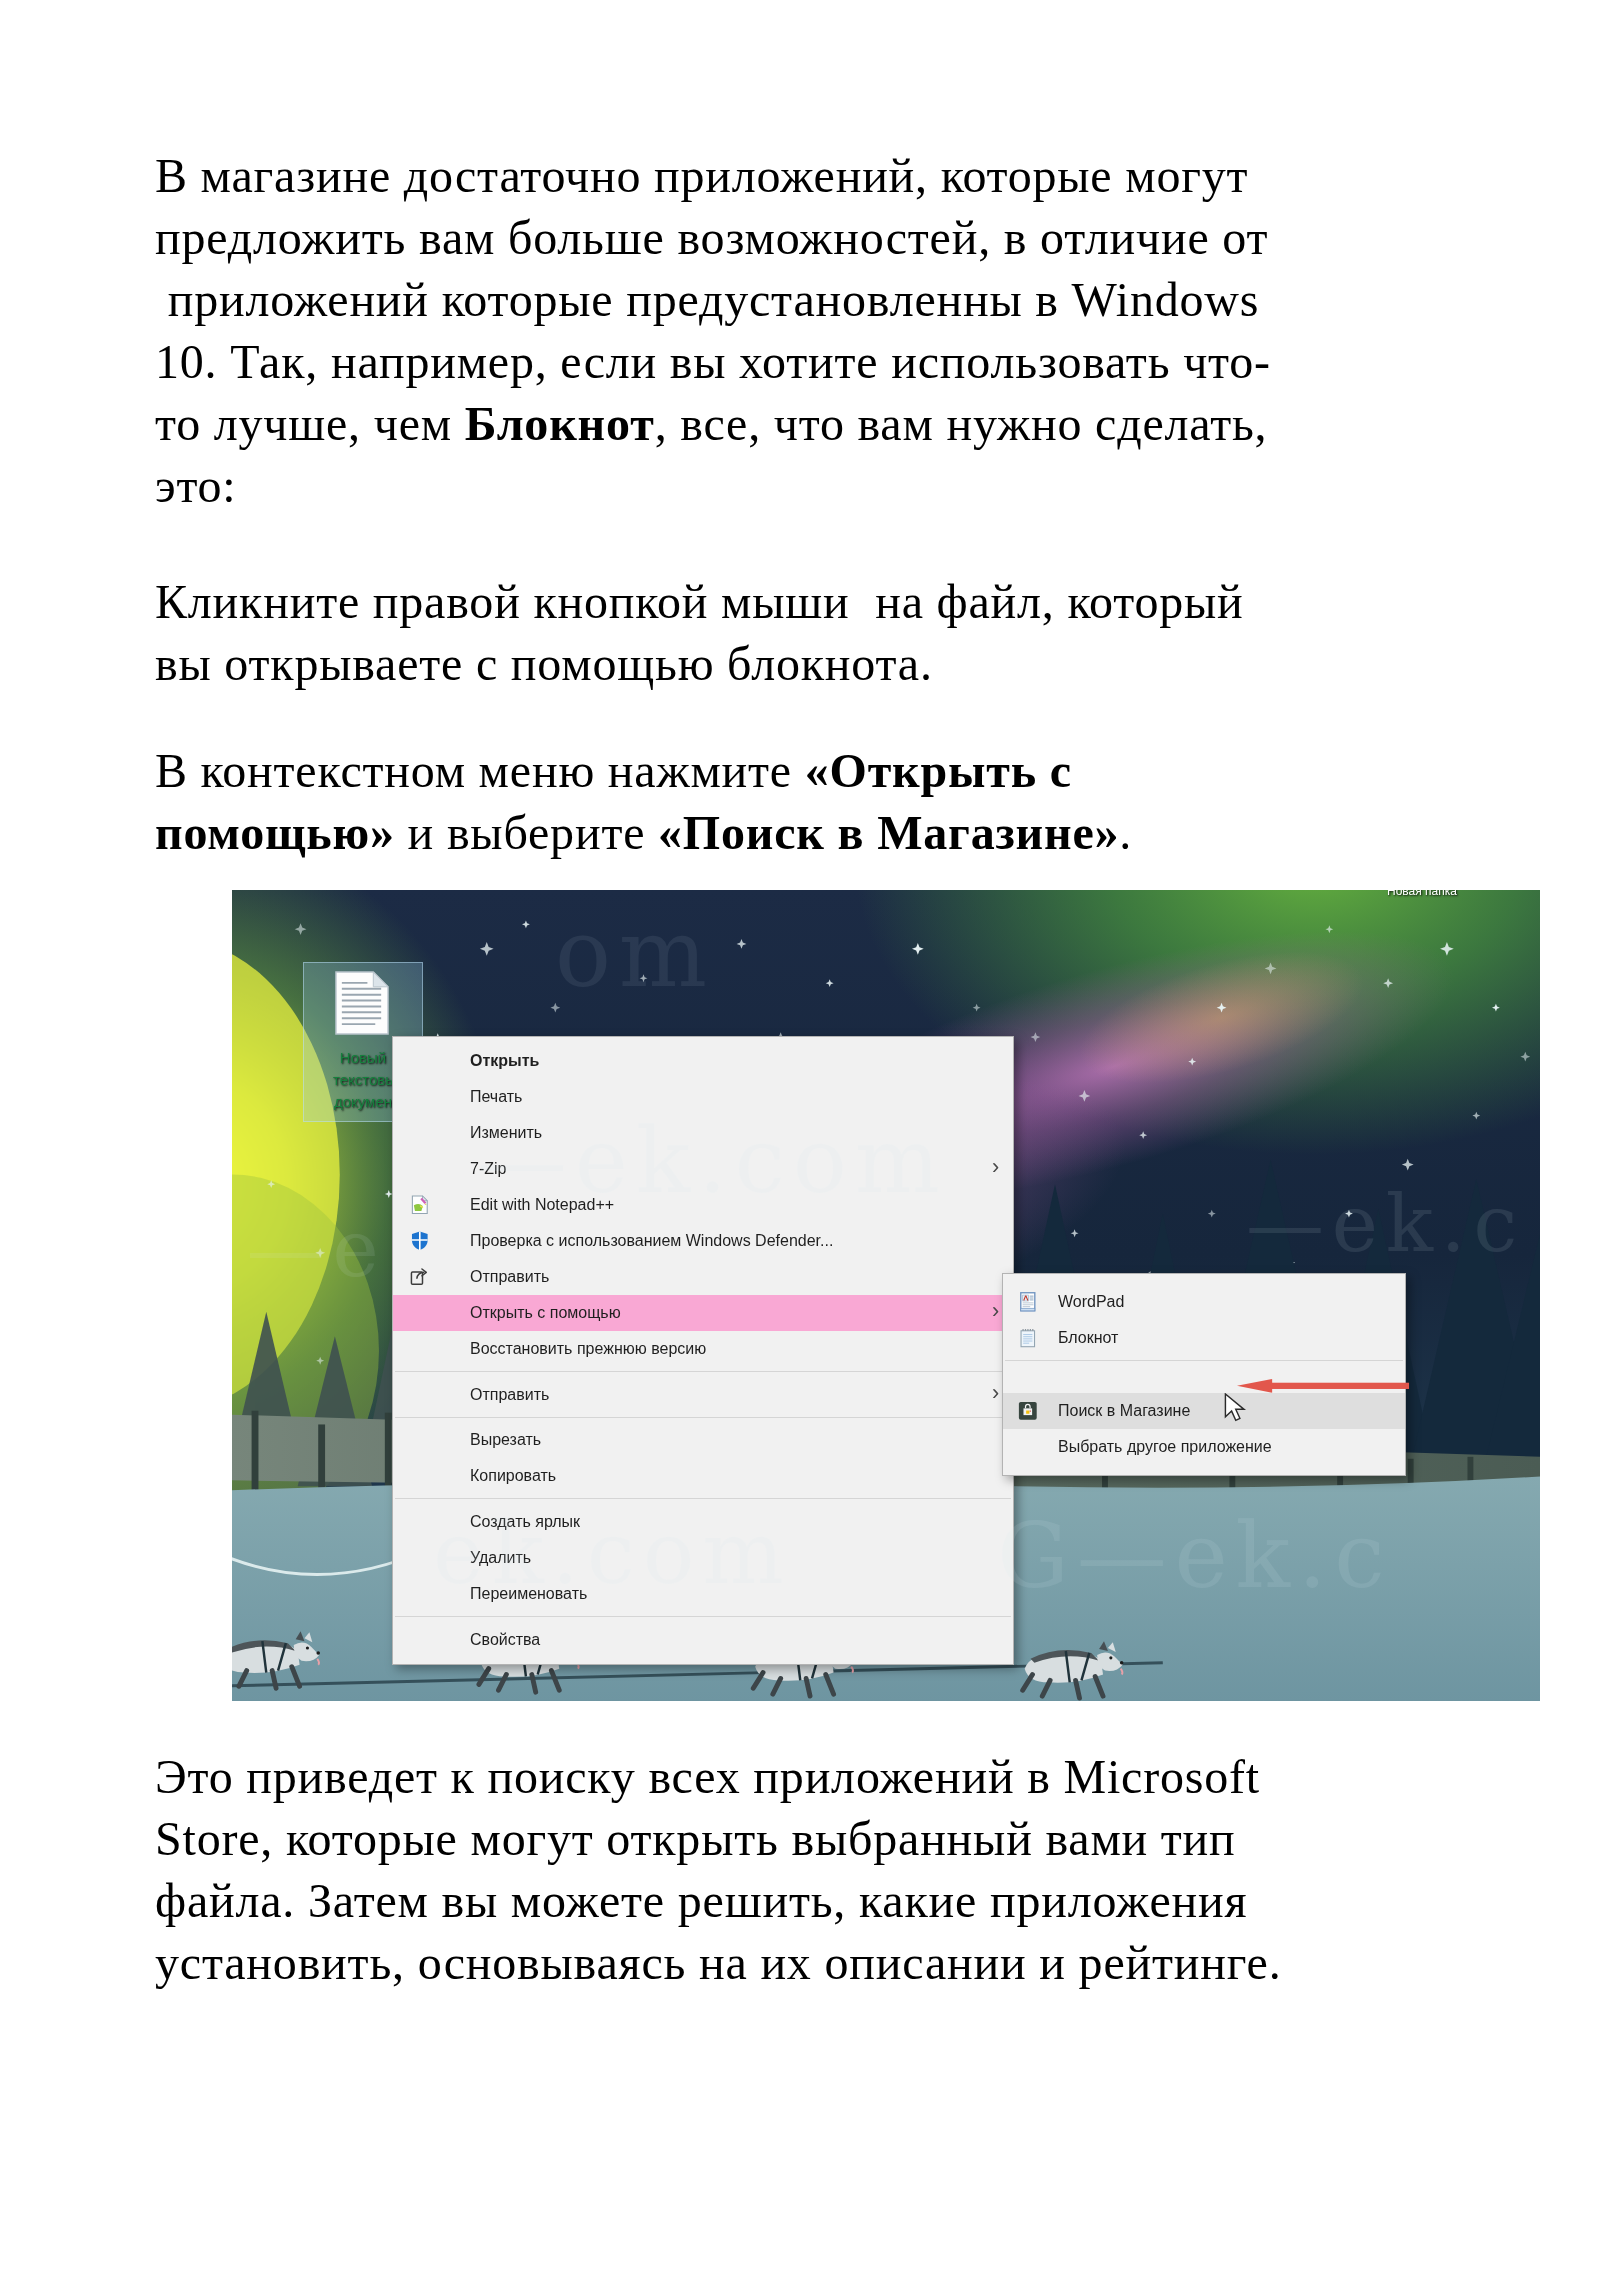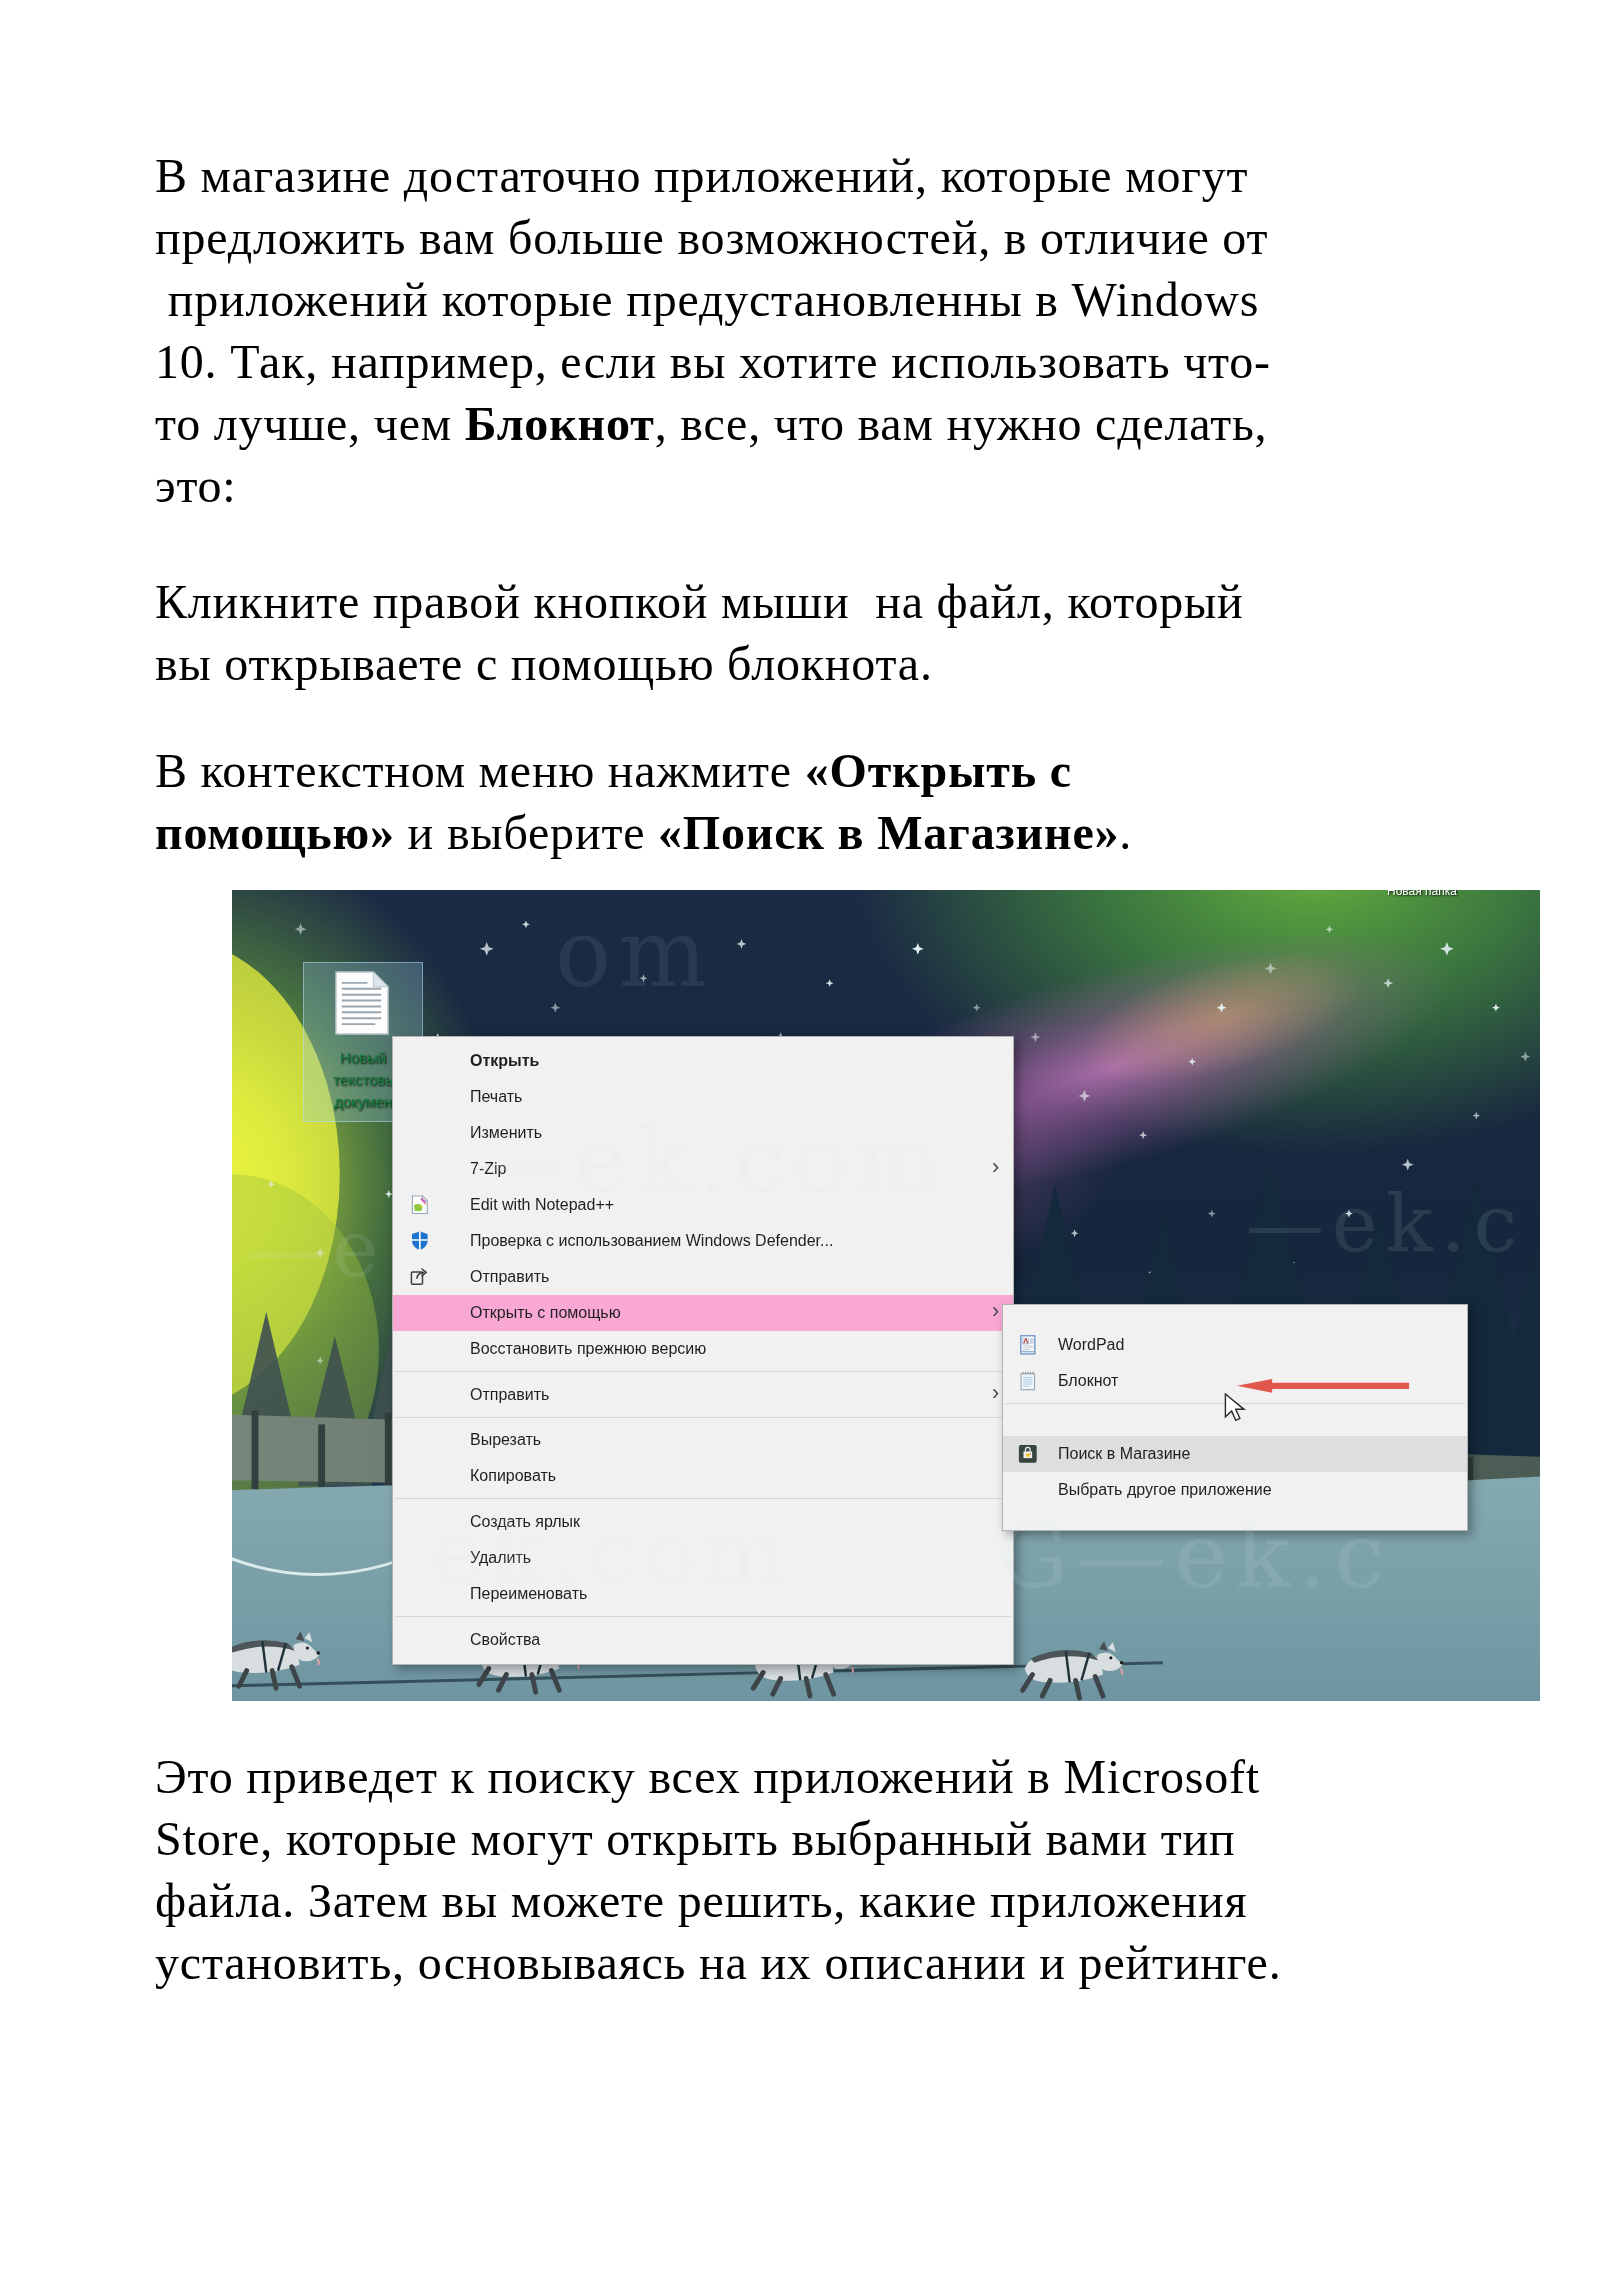--- a/index.html
+++ b/index.html
@@ -22,21 +22,21 @@
 
   .desk-icon{position:absolute;left:71px;top:72px;width:118px;height:158px;z-index:10;
       background:rgba(150,200,235,.28);border:1px solid rgba(190,225,250,.5);}
   .desk-icon .doc{position:absolute;left:30px;top:6.9px;width:56px;height:66px;}
   .desk-icon .lbl{position:absolute;left:0;top:84px;width:118px;text-align:center;
       font-size:15px;line-height:22px;color:#15803d;text-shadow:1px 1px 2px rgba(0,0,0,.9);}
 
   .menu{position:absolute;z-index:20;background:#f1f1f1;border:1px solid #b3b3b3;
         box-shadow:3.9px 3.9px 9.8px rgba(0,0,0,.35);padding:5.9px 0;box-sizing:border-box;}
   .menu.main{left:160px;top:146px;width:622px;}
-  .menu.sub{left:770px;top:414px;width:466px;z-index:21;padding:22px 0;}
+  .menu.sub{left:770px;top:383px;width:404px;z-index:21;padding:10px 0;}
   .mrow{position:relative;height:36px;display:flex;align-items:center;font-size:16px;
         color:#1f1f1f;cursor:default;}
   .menu.main .mrow{padding-left:77px;}
   .menu.sub  .mrow{padding-left:55px;}
   .mrow.bld{font-weight:bold;}
   .menu.main .mrow.hl{background:#f9a8d4;}
   .menu.sub  .mrow.hl{background:#dedede;margin-top:32px;}
   .mic{position:absolute;left:15.7px;top:6.9px;width:21.6px;height:21.6px;}
   .menu.sub .mic{left:13.7px;}
   .mic svg{width:21.6px;height:21.6px;display:block;}

